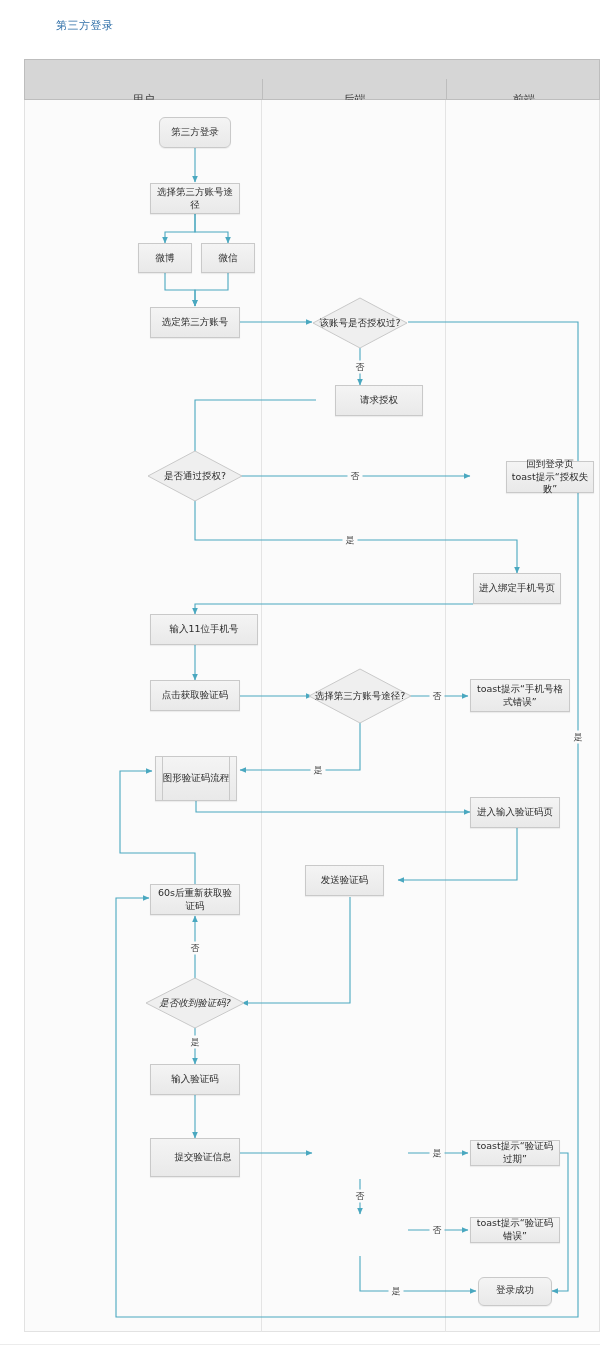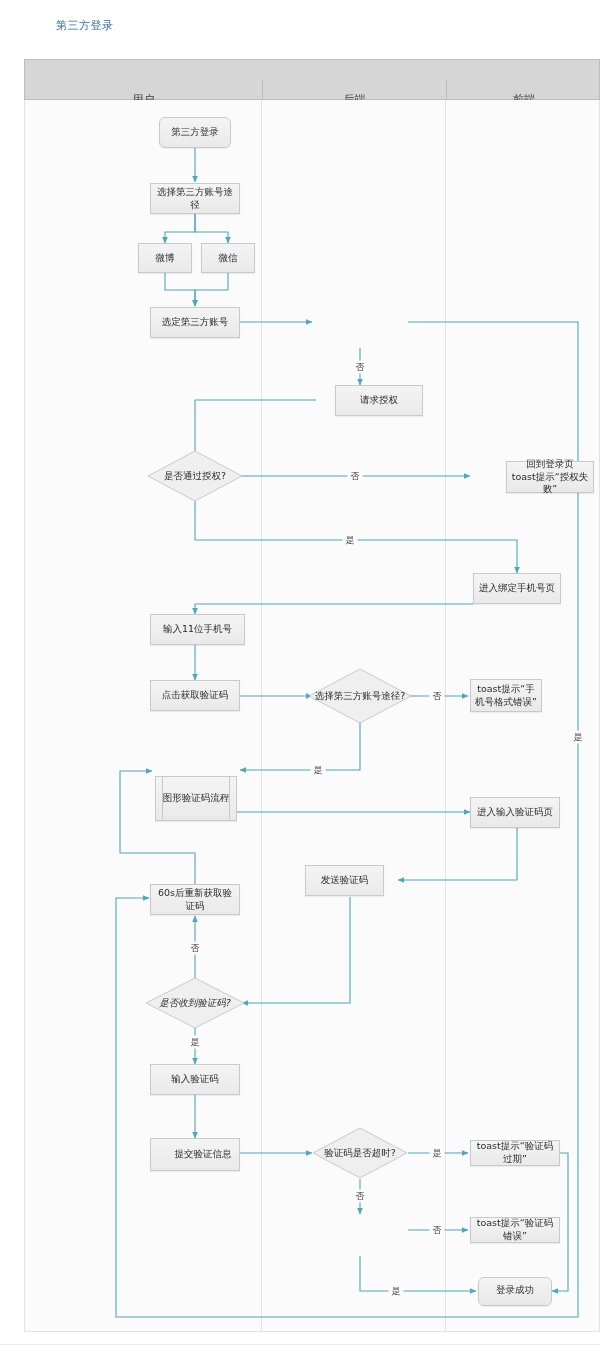--- a/index.html
+++ b/index.html
@@ -166,73 +166,73 @@
   <div class="node round" style="left:159px;top:117px;width:72px;height:31px;">第三方登录</div>
 
   <div class="node" style="left:150px;top:183px;width:90px;height:31px;">选择第三方账号途径</div>
 
   <div class="node" style="left:138px;top:243px;width:54px;height:30px;text-align:right;">微博</div>
 
   <div class="node" style="left:201px;top:243px;width:54px;height:30px;">微信</div>
 
   <div class="node" style="left:150px;top:307px;width:90px;height:31px;">选定第三方账号</div>
 
+  <div class="dia" style="left:312px;top:297px;width:96px;height:52px;">
+    <svg class="shape" viewBox="0 0 96 52" xmlns="http://www.w3.org/2000/svg">
+      <polygon points="48,1 95,26 48,51 1,26" fill="#efefef" stroke="#c9c9c9" stroke-width="1"></polygon>
+    </svg>
+    <span class="dlabel">该账号是否授权过?</span>
+  </div>
 
   <div class="node" style="left:316px;top:385px;width:88px;height:31px;margin-left:19px;">请求授权</div>
 
   <div class="dia" style="left:147px;top:450px;width:96px;height:52px;">
     <svg class="shape" viewBox="0 0 96 52" xmlns="http://www.w3.org/2000/svg">
       <polygon points="48,1 95,26 48,51 1,26" fill="#efefef" stroke="#c9c9c9" stroke-width="1"></polygon>
     </svg>
     <span class="dlabel">是否通过授权?</span>
   </div>
 
   <div class="node" style="left:472px;top:461px;width:88px;height:32px;white-space:pre-line;margin-left:34px;">回到登录页
 toast提示“授权失败”</div>
 
   <div class="node" style="left:473px;top:573px;width:88px;height:31px;">进入绑定手机号页</div>
 
-  <div class="node" style="left:150px;top:614px;width:95px;height:31px;">输入11位手机号</div>
+  <div class="node" style="left:150px;top:614px;width:108px;height:31px;">输入11位手机号</div>
 
   <div class="node" style="left:150px;top:680px;width:90px;height:31px;">点击获取验证码</div>
 
   <div class="dia" style="left:308px;top:668px;width:104px;height:56px;">
     <svg class="shape" viewBox="0 0 104 56" xmlns="http://www.w3.org/2000/svg">
       <polygon points="52,1 103,28 52,55 1,28" fill="#efefef" stroke="#c9c9c9" stroke-width="1"></polygon>
     </svg>
     <span class="dlabel">选择第三方账号途径?</span>
   </div>
 
-  <div class="node" style="left:470px;top:679px;width:72px;height:33px;">toast提示“手机号格式错误”</div>
-
-  <div class="node sub" style="left:155px;top:776px;width:82px;height:45px;">图形验证码流程</div>
+  <div class="node" style="left:470px;top:679px;width:100px;height:33px;">toast提示“手机号格式错误”</div>
+
+  <div class="node sub" style="left:155px;top:756px;width:82px;height:45px;">图形验证码流程</div>
 
   <div class="node" style="left:470px;top:797px;width:90px;height:31px;">进入输入验证码页</div>
 
   <div class="node" style="left:305px;top:865px;width:79px;height:31px;">发送验证码</div>
 
   <div class="node" style="left:150px;top:884px;width:90px;height:31px;">60s后重新获取验证码</div>
 
   <div class="dia" style="left:145px;top:977px;width:100px;height:52px;font-style:italic;">
     <svg class="shape" viewBox="0 0 100 52" xmlns="http://www.w3.org/2000/svg">
       <polygon points="50,1 99,26 50,51 1,26" fill="#efefef" stroke="#c9c9c9" stroke-width="1"></polygon>
     </svg>
     <span class="dlabel">是否收到验证码?</span>
   </div>
 
   <div class="node" style="left:150px;top:1064px;width:90px;height:31px;">输入验证码</div>
 
-  <div class="node" style="left:150px;top:1138px;width:90px;height:33px;padding-left:20px;">提交验证信息</div>
-
-  <div class="dia" style="left:312px;top:1127px;width:96px;height:52px;">
-    <svg class="shape" viewBox="0 0 96 52" xmlns="http://www.w3.org/2000/svg">
-      <polygon points="48,1 95,26 48,51 1,26" fill="#efefef" stroke="#c9c9c9" stroke-width="1"></polygon>
-    </svg>
-    <span class="dlabel">验证码是否超时?</span>
-  </div>
+  <div class="node" style="left:150px;top:1138px;width:90px;height:39px;padding-left:20px;">提交验证信息</div>
+
 
   <div class="node" style="left:470px;top:1140px;width:90px;height:26px;">toast提示“验证码过期”</div>
 
 
   <div class="node" style="left:470px;top:1217px;width:90px;height:26px;">toast提示“验证码错误”</div>
 
   <div class="node round" style="left:478px;top:1277px;width:74px;height:29px;font-family:Liberation Mono, monospace;">登录成功</div>
 
   <div class="elabel" style="left:360px;top:367px;">否</div>
   <div class="elabel" style="left:578px;top:737px;">是</div>

